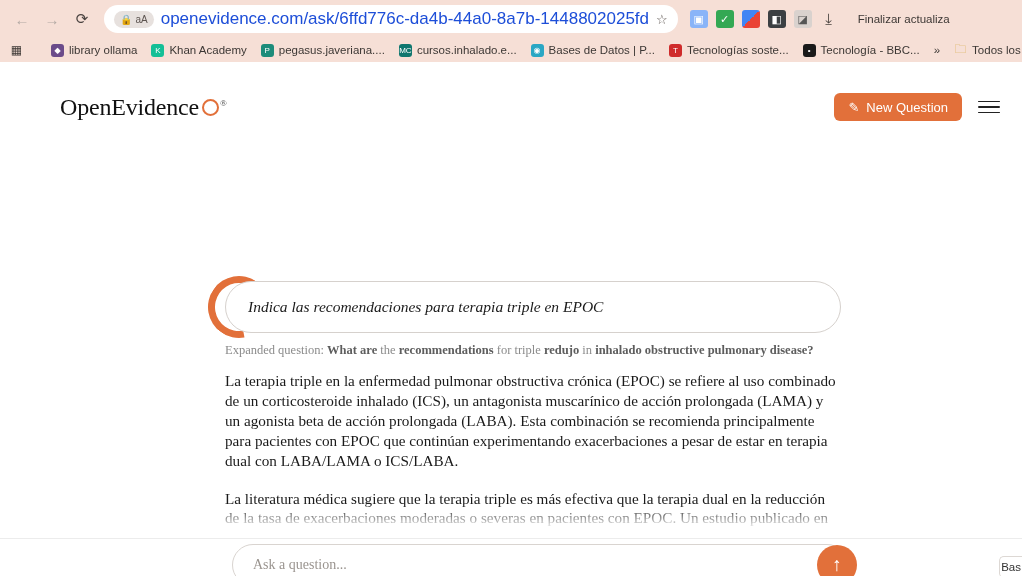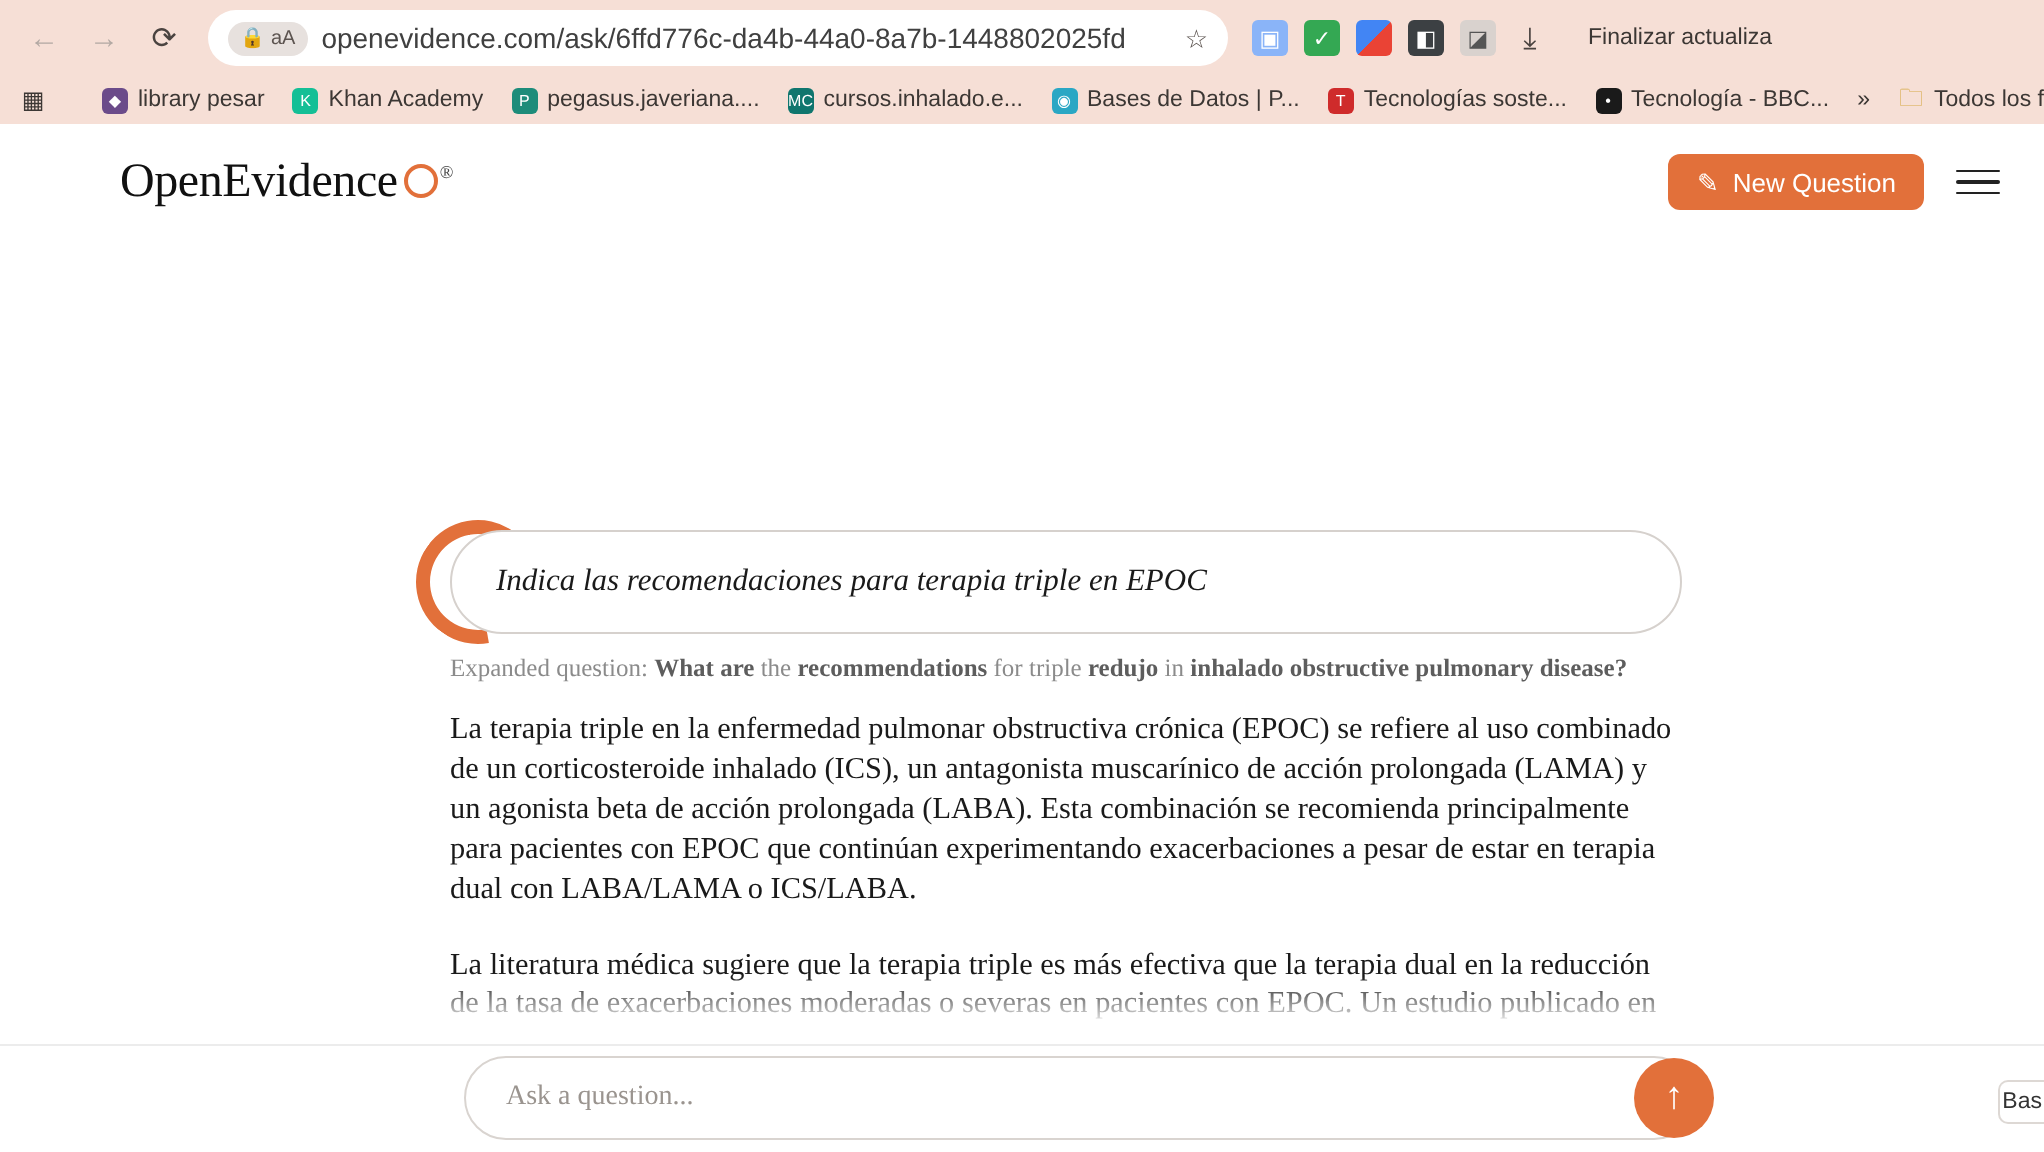--- a/index.html
+++ b/index.html
@@ -50,22 +50,22 @@
   .omni-pill {
     background: #e7e1de;
     border-radius: 9px;
     height: 17px;
     padding: 0 6px;
     display: flex; align-items: center;
     font-size: 10px; color: #5c5450;
     gap: 3px;
   }
   .omni-url {
-    font-size: 14px;
-    color: #404040;
+    font-size: 17px;
+    color: #1d4ed8;
     white-space: nowrap;
     overflow: hidden;
     flex: 1;
   }
   .omni-star { color: #5c5450; font-size: 13px; margin-left: auto; }
 
   .ext-icons { display: flex; align-items: center; gap: 8px; margin-left: 10px; }
   .ext { width: 18px; height: 18px; border-radius: 3px; display: flex; align-items: center; justify-content: center; font-size: 11px; color:#fff; }
   .ext.blue { background: #8ab4f8; }
   .ext.green { background: #34a853; }
@@ -121,20 +121,21 @@
 
   
   .page-body { position: relative; background: #fff; height: 514px; }
 
   .site-header {
     height: 58px;
     display: flex;
     align-items: center;
     padding: 0 22px 0 60px;
     position: relative;
+    margin-top: 16px;
   }
   .logo {
     font-family: "Liberation Serif", serif;
     font-size: 24px;
     color: #111;
     letter-spacing: -0.2px;
     display: flex;
     align-items: baseline;
   }
   .logo .mark {
@@ -304,21 +305,21 @@
       </div>
     </div>
 
     <div class="bookmarks">
       <div class="bm">
         <span class="fav grid">▦</span>
       </div>
       <div class="bm-sep"></div>
       <div class="bm">
         <span class="fav purple">◆</span>
-        <span>library pesar</span>
+        <span>library ollama</span>
       </div>
       <div class="bm">
         <span class="fav green">K</span>
         <span>Khan Academy</span>
       </div>
       <div class="bm">
         <span class="fav teal">P</span>
         <span>pegasus.javeriana....</span>
       </div>
       <div class="bm">

